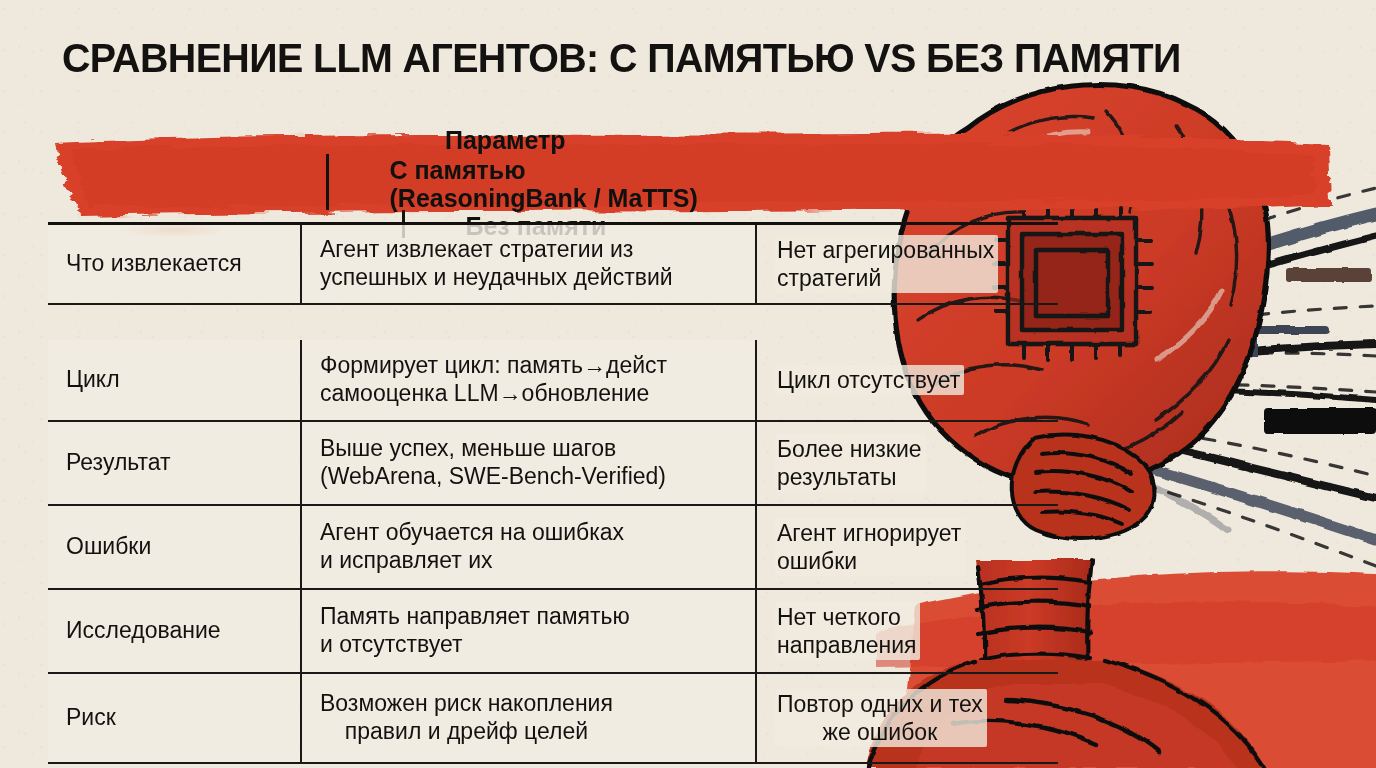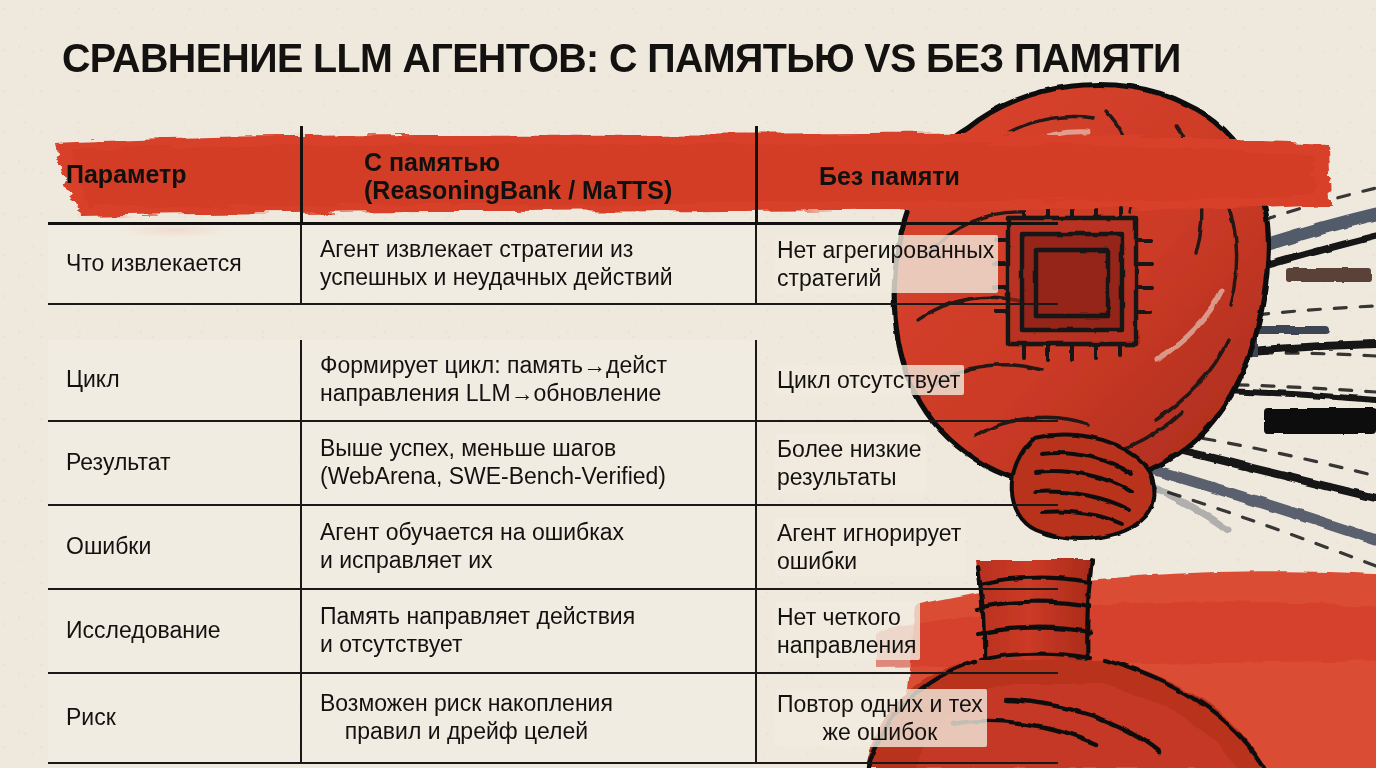--- a/index.html
+++ b/index.html
@@ -82,20 +82,21 @@
     z-index: 0;
   }
   .brush-band svg { display:block; width:100%; height:100%; }
 
   .header-row {
     position: relative;
     z-index: 2;
     display: flex;
     height: 96px;
     align-items: center;
+    flex-direction: column;
   }
   .header-cell {
     color: #10100f;
     font-weight: 700;
     font-size: 25px;
     line-height: 1.12;
     padding-left: 18px;
     display: flex;
     align-items: center;
     height: 100%;
@@ -415,21 +416,21 @@
       </div>
     </div>
 
     <div class="trow row-h2">
       <div class="cell c-param">
         <span class="cell-text">Цикл</span>
       </div>
       <div class="cell c-mem">
         <span class="cell-text">
           <span>Формирует цикл: память→дейст</span><br>
-          <span>направления LLM→обновление</span>
+          <span>самооценка LLM→обновление</span>
         </span>
       </div>
       <div class="cell c-nomem">
         <span class="cell-text">
           <span>Цикл отсутствует</span>
         </span>
       </div>
     </div>
 
     <div class="trow row-h3">
@@ -467,21 +468,21 @@
         </span>
       </div>
     </div>
 
     <div class="trow row-h5">
       <div class="cell c-param">
         <span class="cell-text">Исследование</span>
       </div>
       <div class="cell c-mem">
         <span class="cell-text">
-          <span>Память направляет действия</span><br>
+          <span>Память направляет памятью</span><br>
           <span>и отсутствует</span>
         </span>
       </div>
       <div class="cell c-nomem">
         <span class="cell-text">
           <span>Нет четкого</span><br>
           <span>направления</span>
         </span>
       </div>
     </div>

